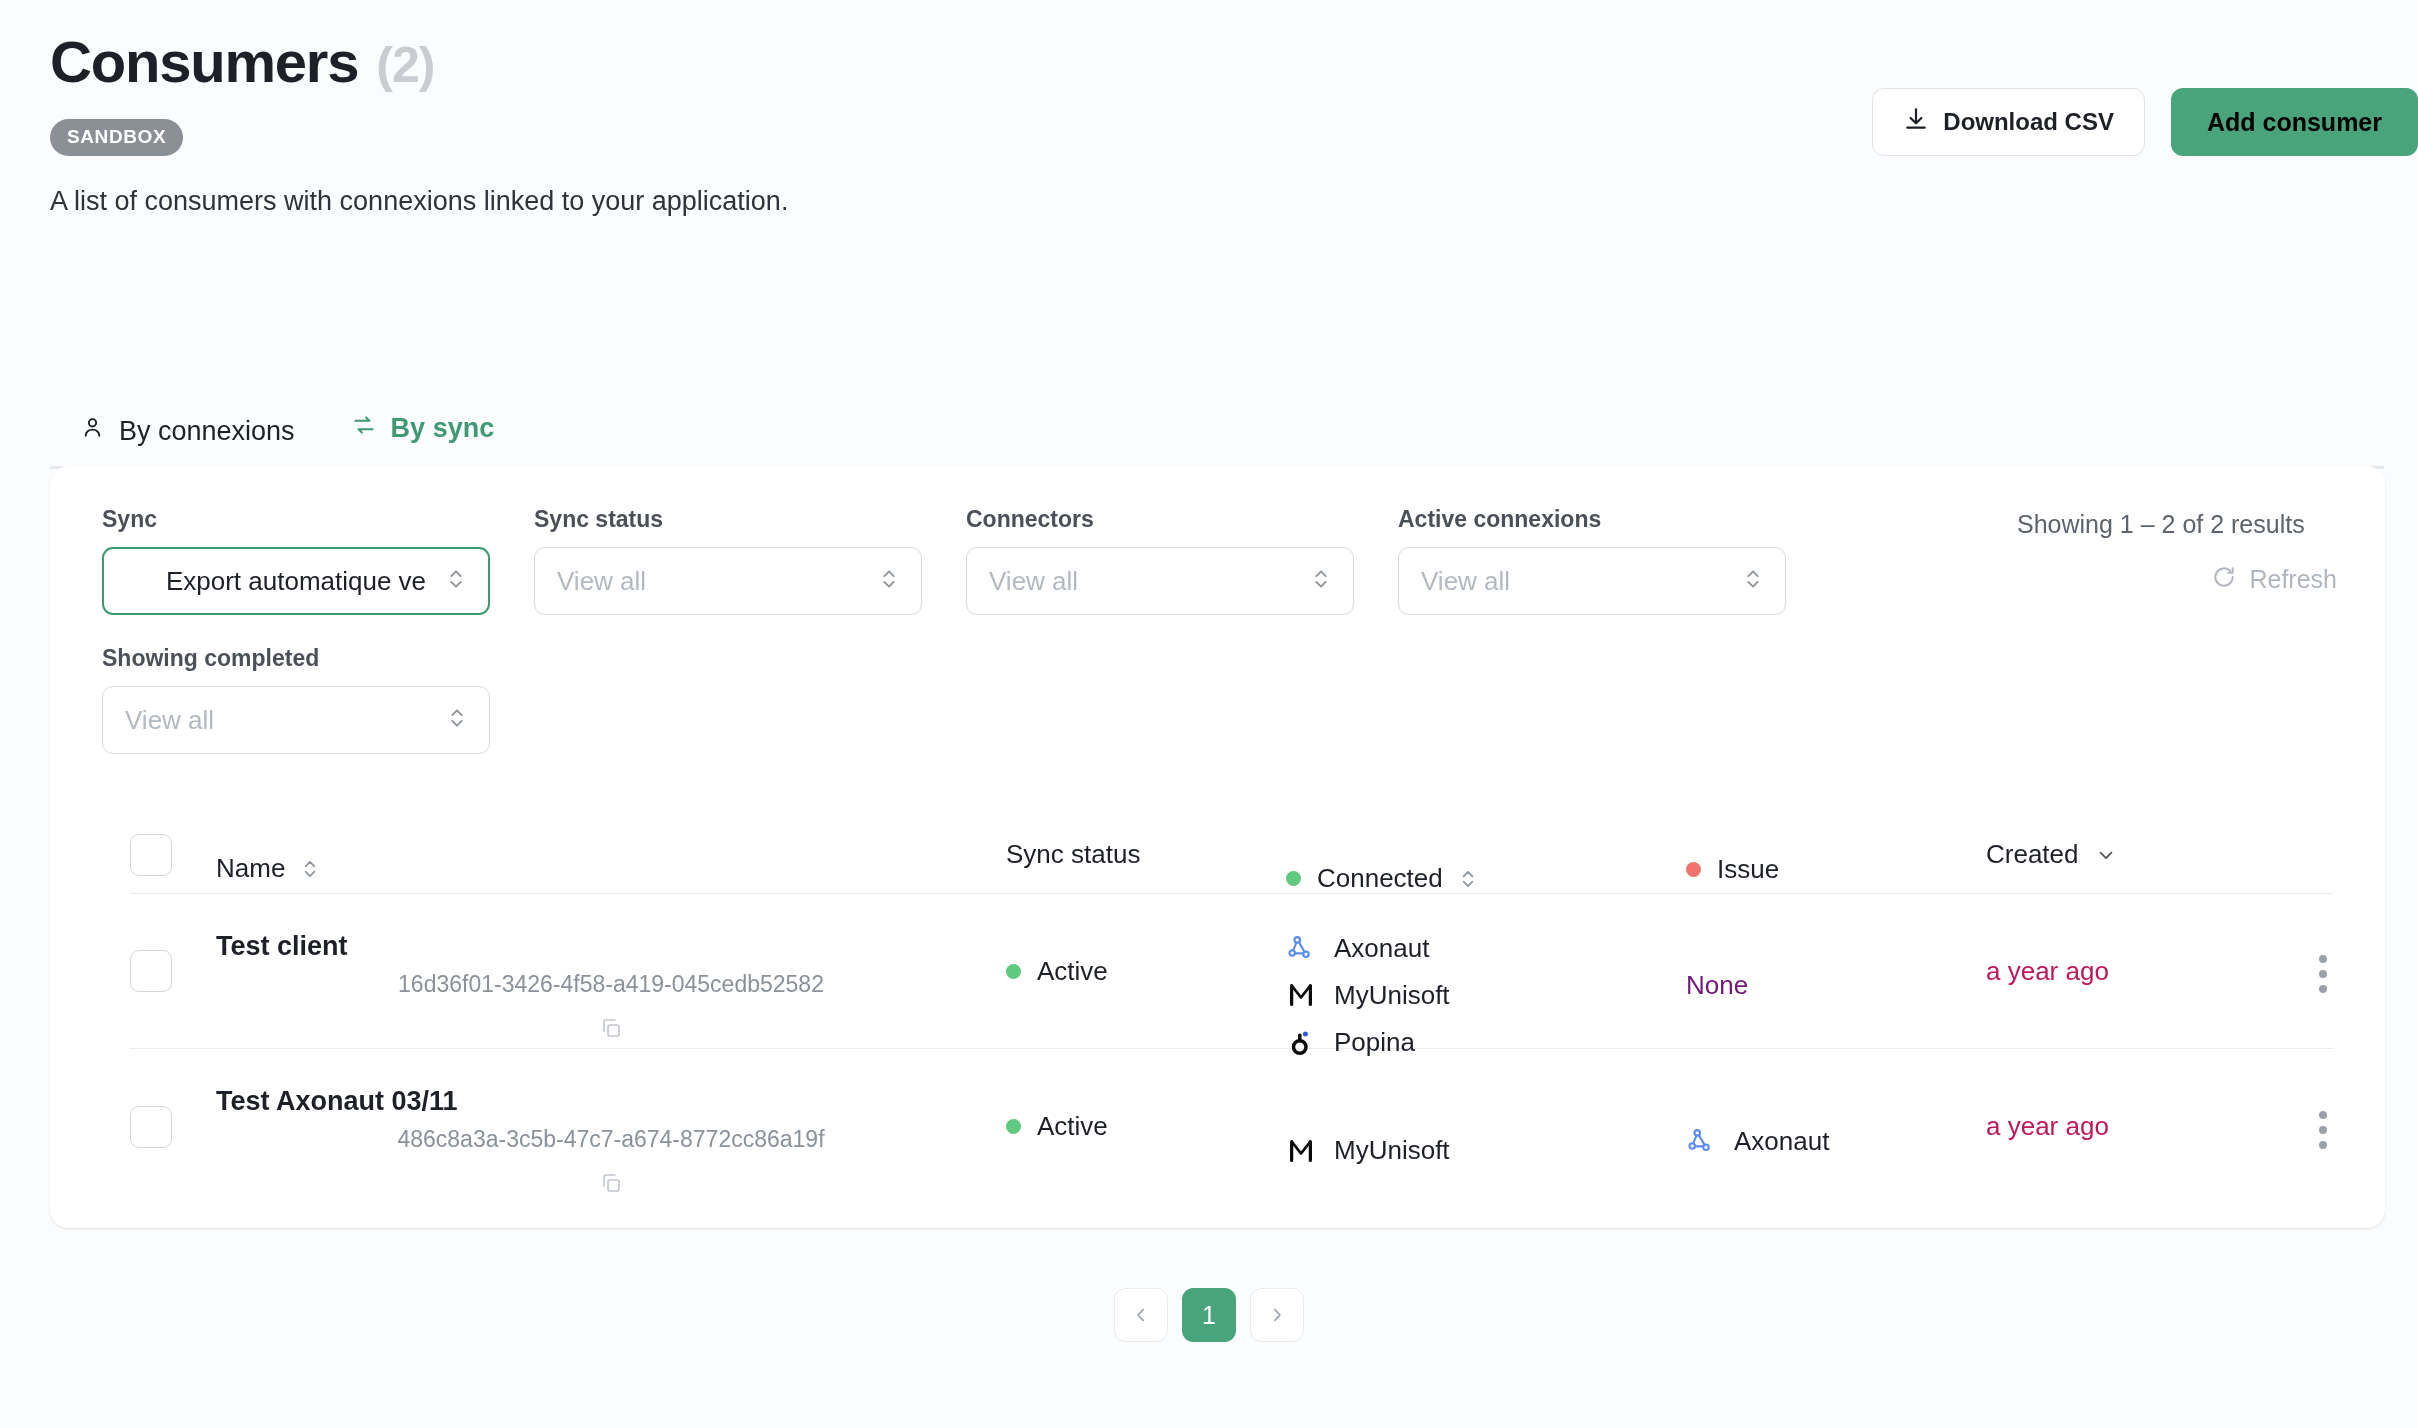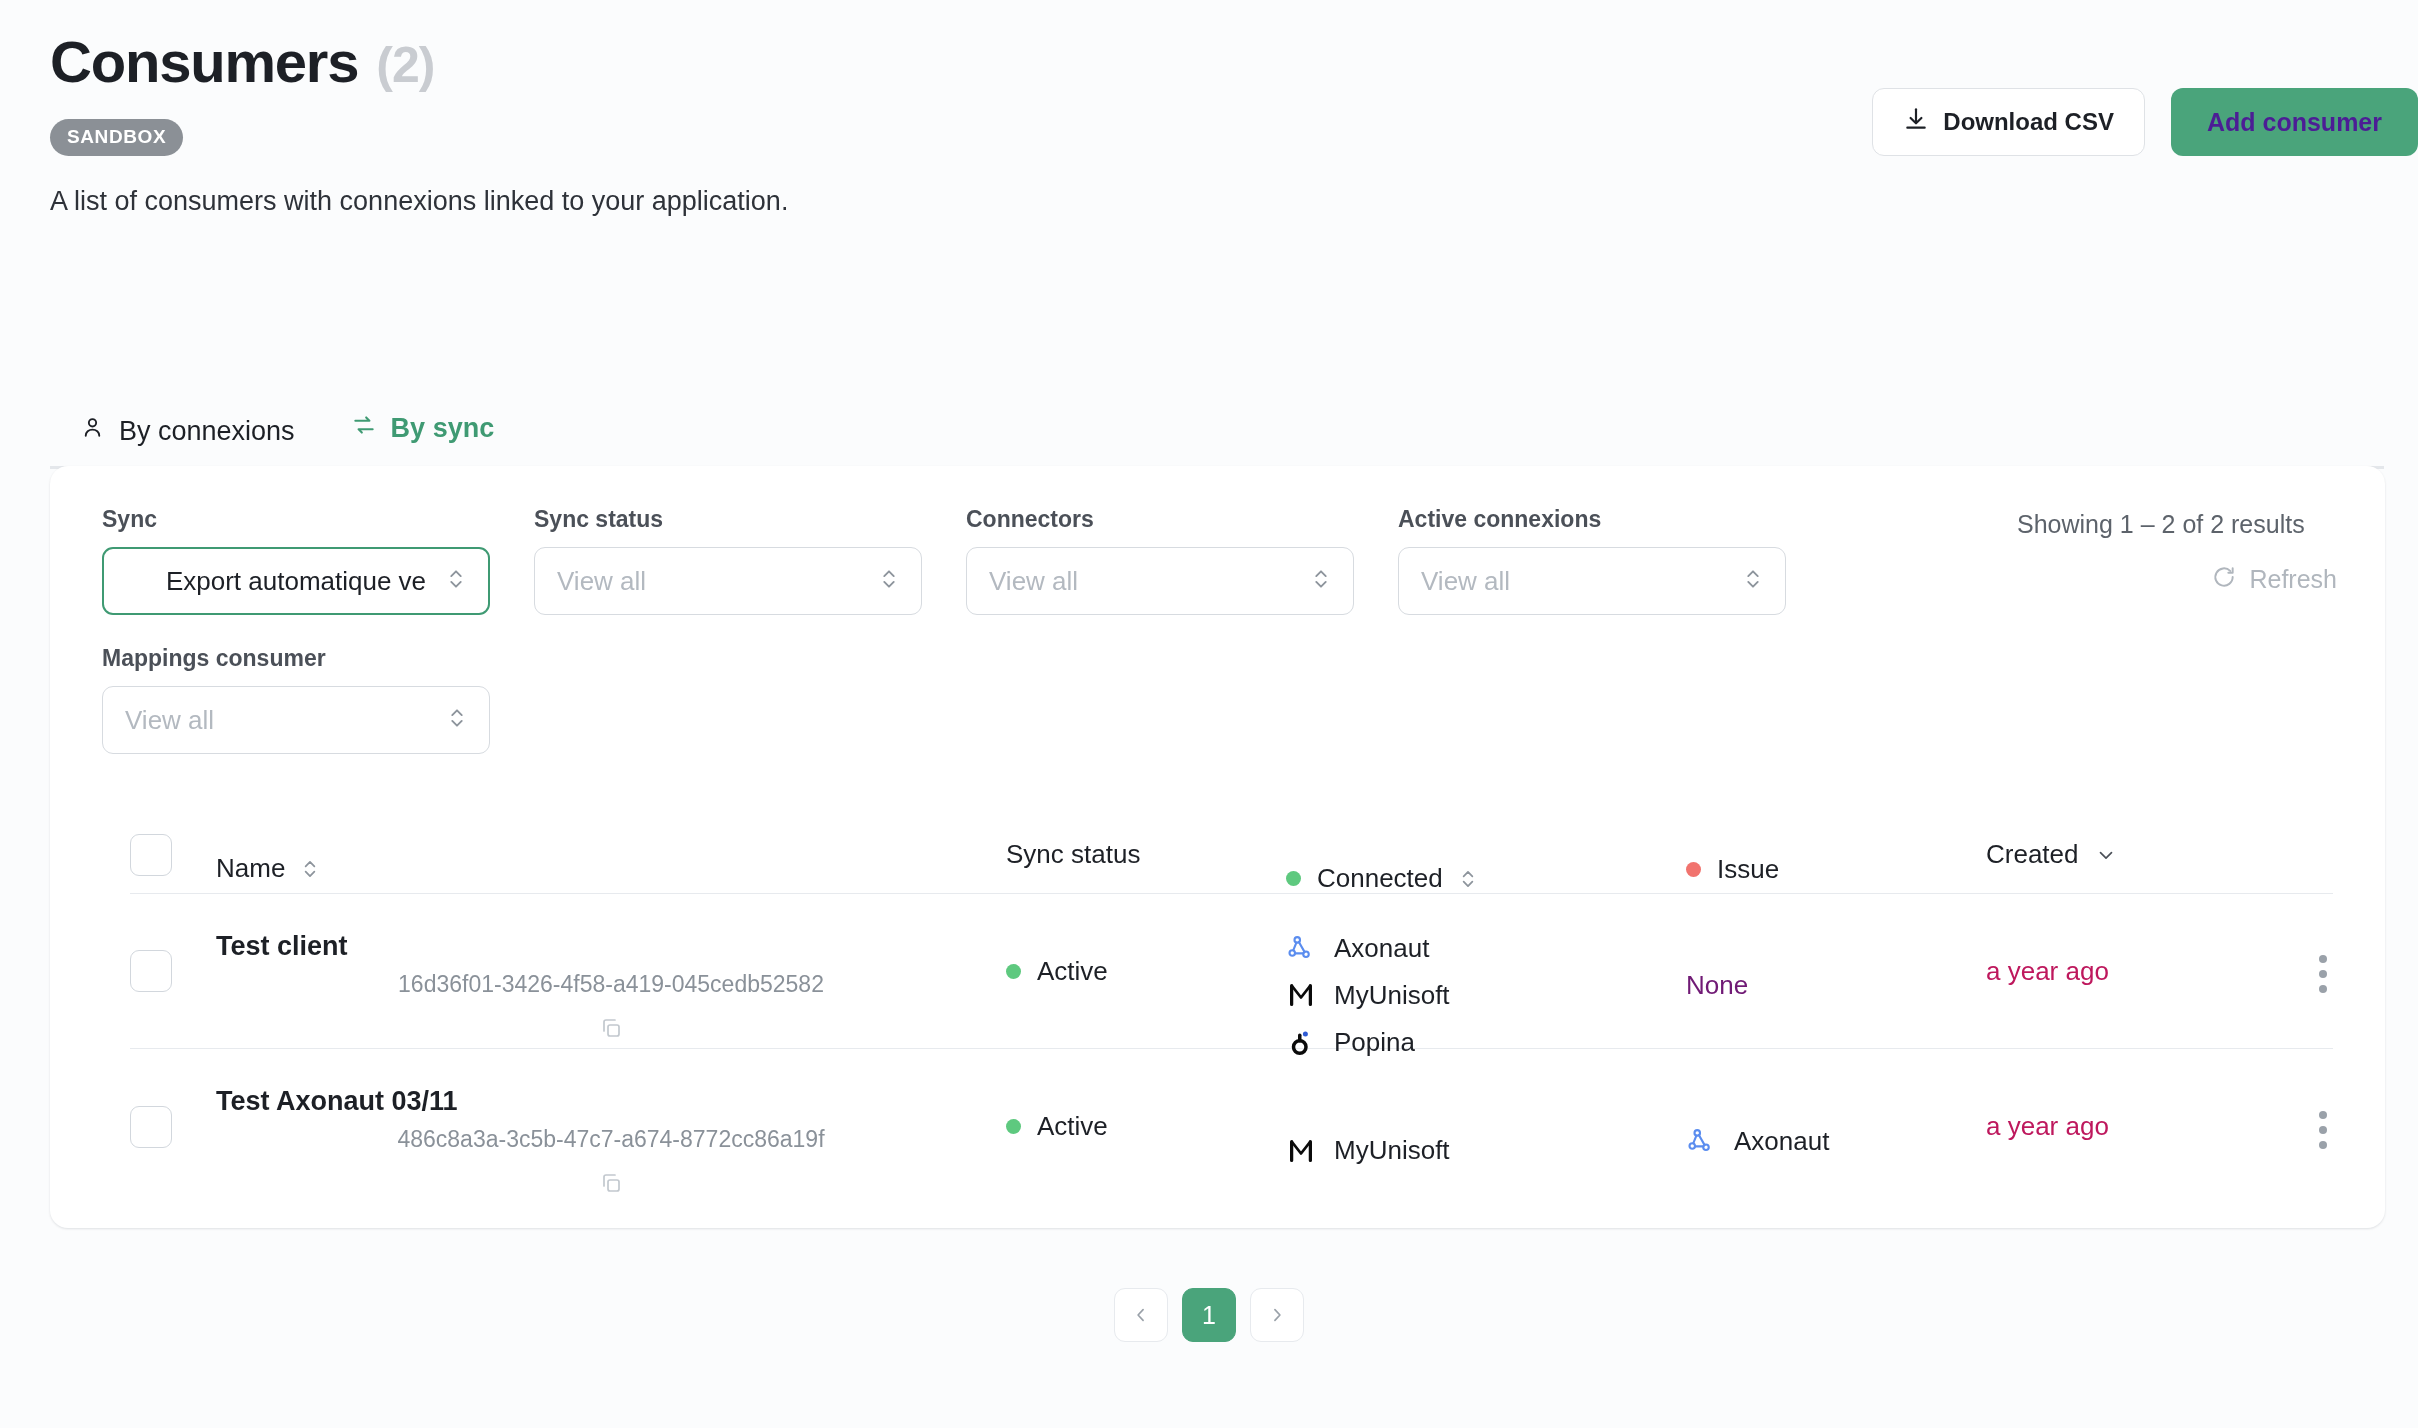--- a/index.html
+++ b/index.html
@@ -26,21 +26,21 @@
   }
   .subtitle { margin-top: 30px; font-size: 27px; color: #2e3239; font-weight: 400; }
 
   .header-actions { position: absolute; right: 0; top: 88px; display: flex; gap: 26px; align-items: center; }
   .btn {
     display: inline-flex; align-items: center; justify-content: center; gap: 14px;
     font-size: 24px; font-weight: 700; border-radius: 12px; cursor: pointer;
     height: 68px; padding: 0 30px;
   }
   .btn-secondary { background: #ffffff; color: #1d2026; border: 1.5px solid #dfe2e6; }
-  .btn-primary { background: #4aa47b; color: #4c1d95; border: none; padding: 0 36px; font-size: 25px; }
+  .btn-primary { background: #4aa47b; color: #000000; border: none; padding: 0 36px; font-size: 25px; }
 
   
   .tabs-wrap { position: absolute; left: 0; right: 0; top: 412px; }
   .tabs-line { position: absolute; left: 50px; right: 34px; top: 54px; height: 3px; background: #e4e7eb; }
   .tabs { position: absolute; left: 80px; top: 0; display: flex; gap: 56px; }
   .tab { display: flex; align-items: center; gap: 14px; font-size: 27px; padding-bottom: 22px; cursor: pointer; }
   .tab-inactive { color: #1d2026; }
   .tab-active { color: #3f9a73; font-weight: 700; border-bottom: 5px solid #701a75; }
 
   
@@ -224,21 +224,21 @@
                   <path d="M4 13.5l4 4 4-4"></path>
               </svg>
             </span>
           </div>
         </div>
 
       </div>
 
       <div class="filter-row filter-row2">
         <div class="filter-group">
-          <div class="filter-label">Mappings consumer</div>
+          <div class="filter-label">Showing completed</div>
           <div class="select">
             <span class="select-placeholder">View all</span>
             <span class="chev">
               <svg width="20" height="26" viewBox="0 0 16 22" fill="none" stroke="#8d949c" stroke-width="1.6" stroke-linecap="round" stroke-linejoin="round">
                 <path d="M4 8.5l4-4 4 4"></path>
                   <path d="M4 13.5l4 4 4-4"></path>
               </svg>
             </span>
           </div>
         </div>

